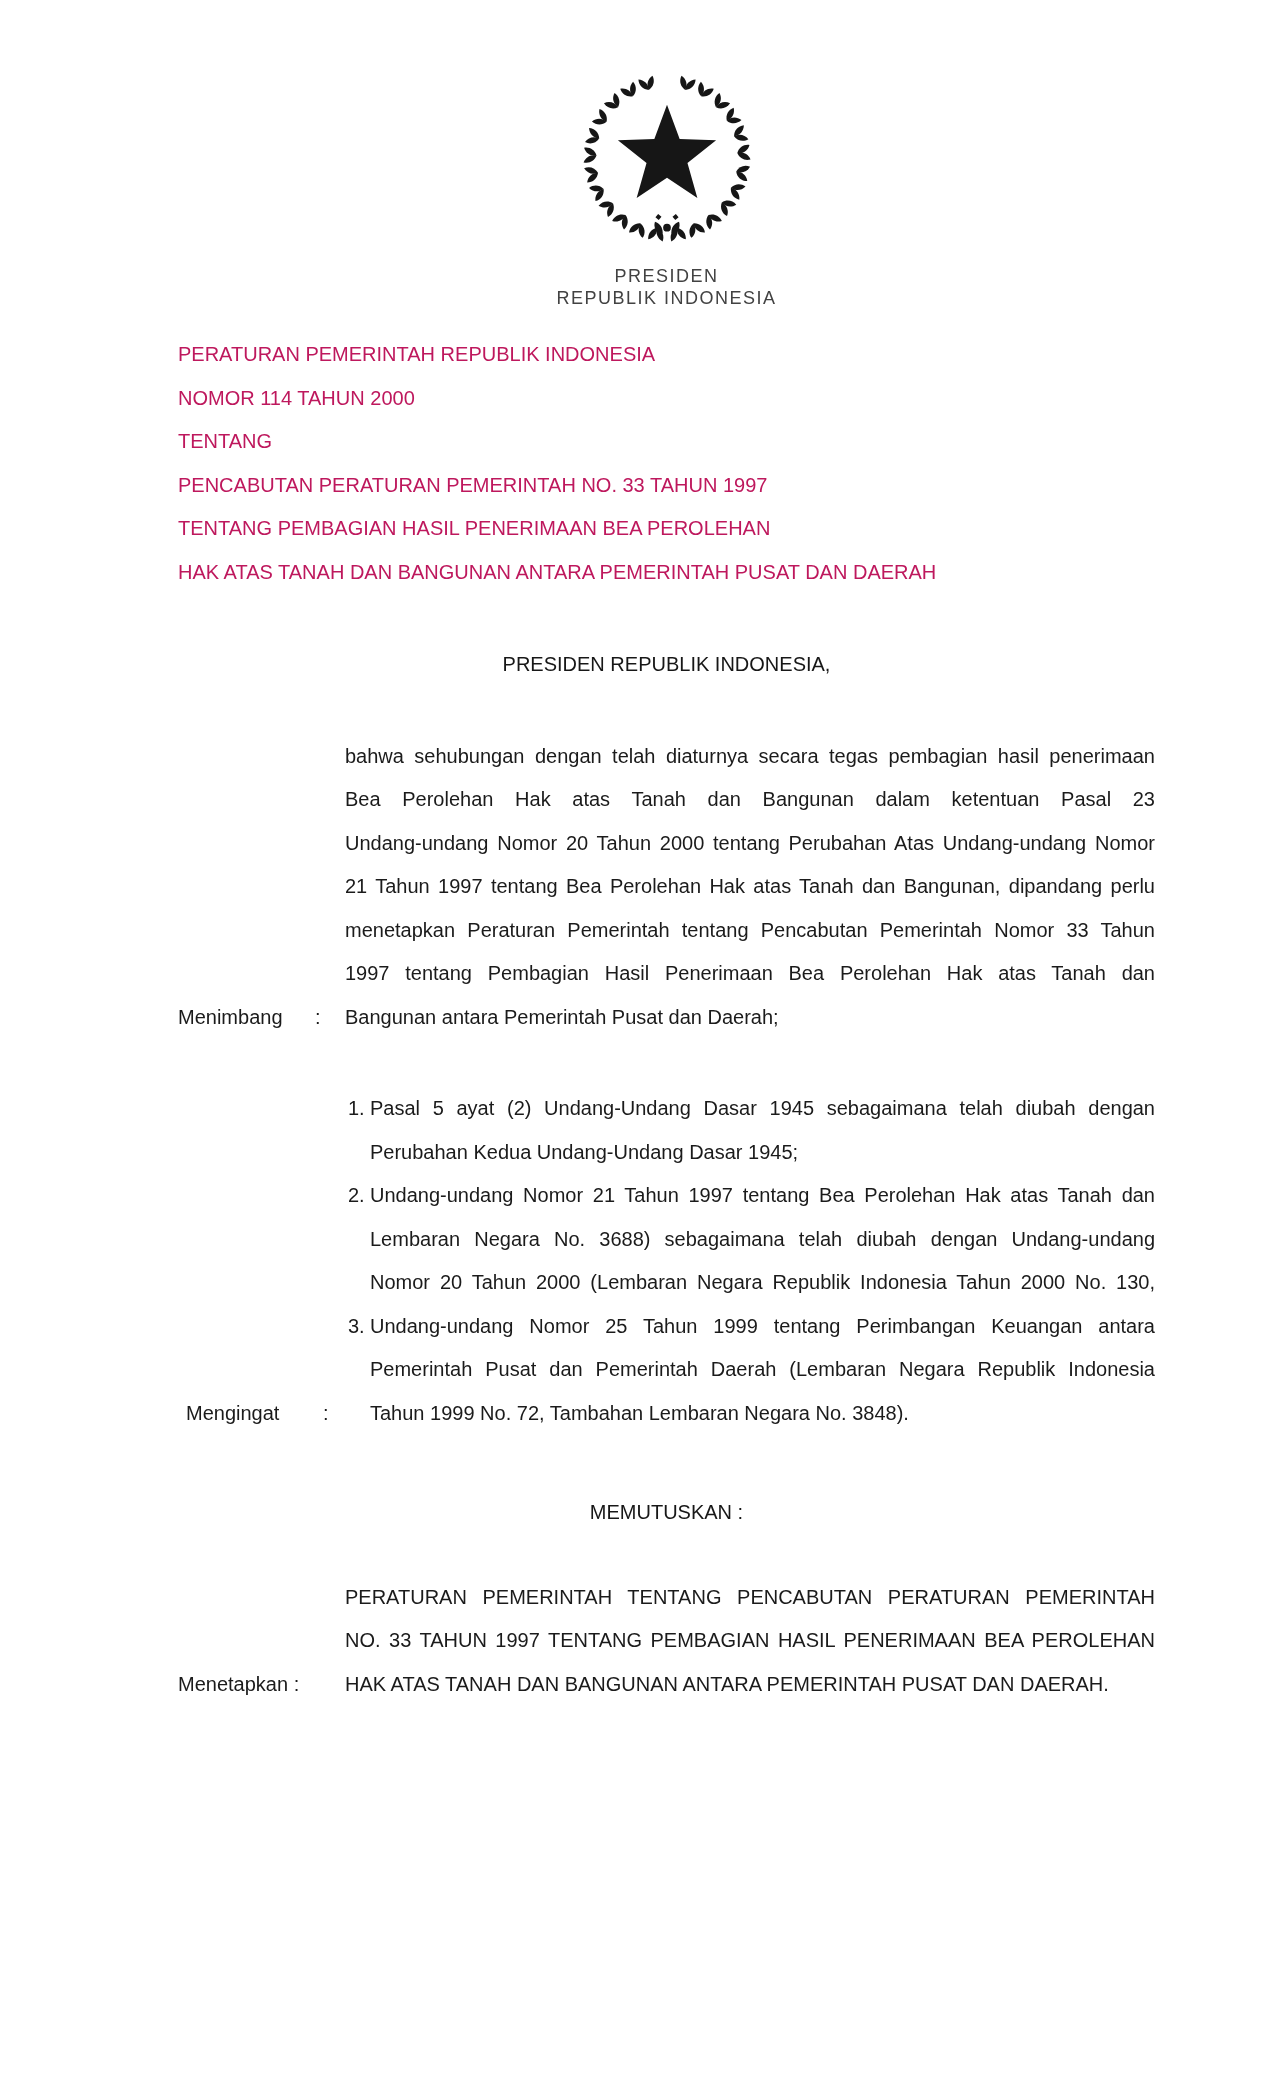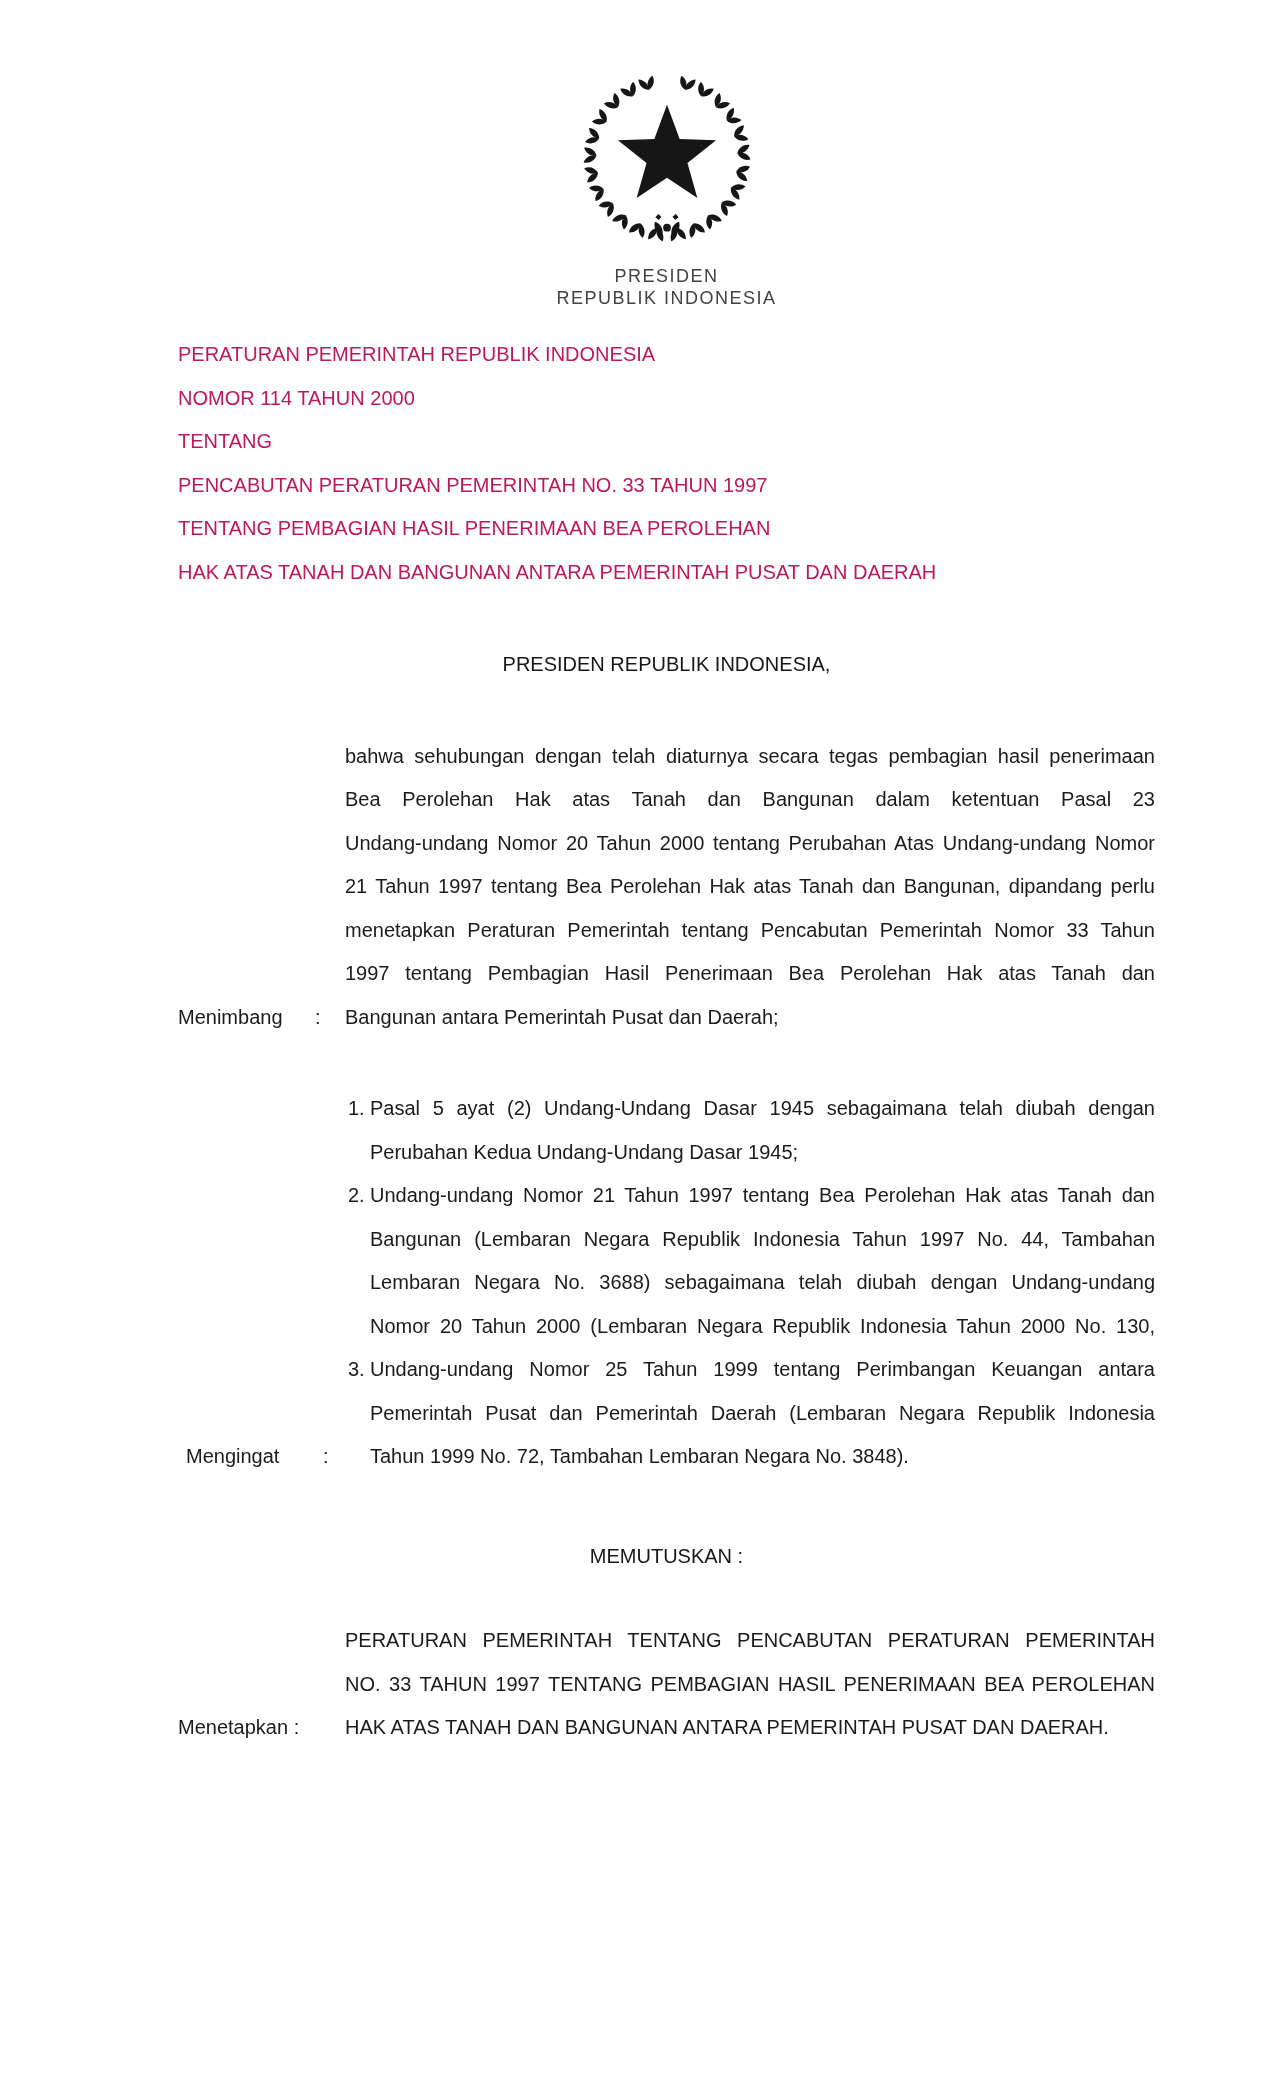--- a/index.html
+++ b/index.html
@@ -128,21 +128,20 @@
         <div class="litext">
           <div class="jline">Pasal 5 ayat (2) Undang-Undang Dasar 1945 sebagaimana telah diubah dengan</div>
           <div class="jline last">Perubahan Kedua Undang-Undang Dasar 1945;</div>
         </div>
       </div>
 
       <div class="oli">
         <div class="num">2.</div>
         <div class="litext">
           <div class="jline">Undang-undang Nomor 21 Tahun 1997 tentang Bea Perolehan Hak atas Tanah dan</div>
-          <div class="jline">Bangunan (Lembaran Negara Republik Indonesia Tahun 1997 No. 44, Tambahan</div>
           <div class="jline">Lembaran Negara No. 3688) sebagaimana telah diubah dengan Undang-undang</div>
           <div class="jline">Nomor 20 Tahun 2000 (Lembaran Negara Republik Indonesia Tahun 2000 No. 130,</div>
         </div>
       </div>
 
       <div class="oli">
         <div class="num">3.</div>
         <div class="litext">
           <div class="jline">Undang-undang Nomor 25 Tahun 1999 tentang Perimbangan Keuangan antara</div>
           <div class="jline">Pemerintah Pusat dan Pemerintah Daerah (Lembaran Negara Republik Indonesia</div>

